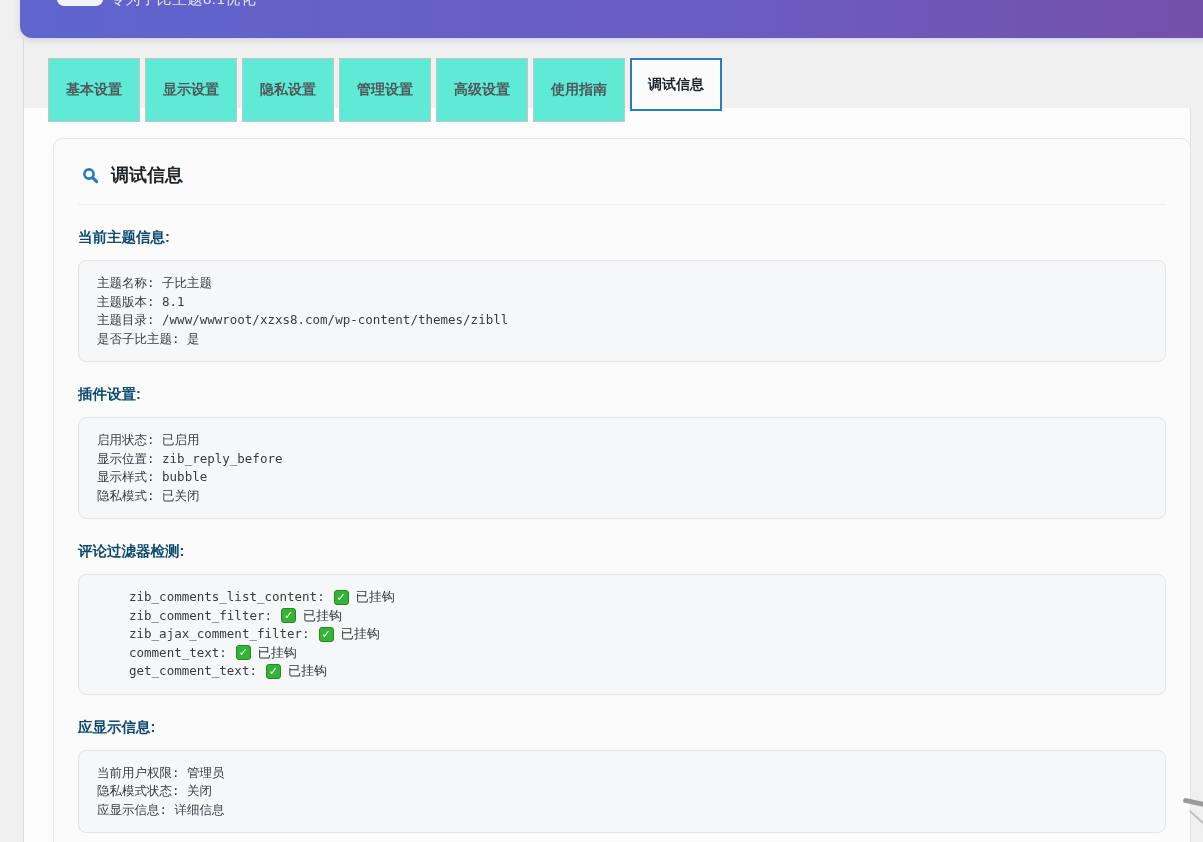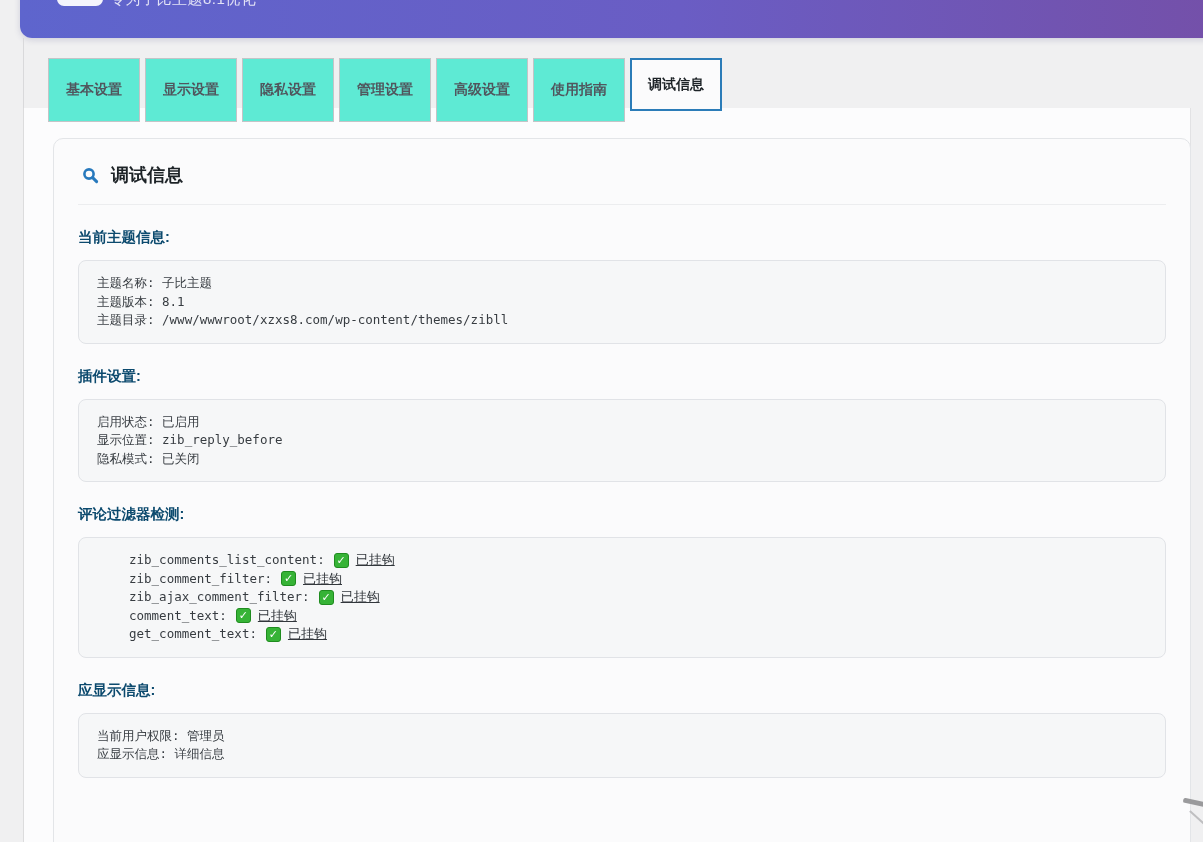--- a/index.html
+++ b/index.html
@@ -75,21 +75,21 @@
     font-family:"DejaVu Sans Mono","Liberation Mono",monospace;
     font-size:12.5px; color:#373c41; line-height:18.5px;
   }
   .hook-row { display:flex; align-items:center; line-height:18.5px; height:18.5px;margin-left:32px; }
   .check-icon {
     display:inline-flex; align-items:center; justify-content:center;
     width:15px; height:15px; margin:0 7px 0 9px;
     background:#36b336; border:1.5px solid #1f8c1f; border-radius:3px;
     color:#ffffff; font-size:11px; font-weight:bold; line-height:1;
   }
-  .hook-status { font-size:13px; color:#32373c;text-decoration:underline; }
+  .hook-status { font-size:13px; color:#32373c; }
   
   .corner-mark-1 {
     position:absolute; left:1183px; top:800px; width:24px; height:5px;
     background:#9a9a9c; transform:rotate(12deg); border-radius:2px;
   }
   .corner-mark-2 {
     position:absolute; left:1186px; top:820px; width:30px; height:2px;
     background:#bfbfc1; transform:rotate(42deg);
   }
 </style>
@@ -124,25 +124,27 @@
     </span>
     <span class="panel-title">调试信息</span>
   </div>
   <div class="title-divider"></div>
   <div id="sections">
       <div class="section-heading">当前主题信息:</div>
       <div class="info-box">
         <div class="mono-line">主题名称: 子比主题</div>
         <div class="mono-line">主题版本: 8.1</div>
         <div class="mono-line">主题目录: /www/wwwroot/xzxs8.com/wp-content/themes/zibll</div>
+        <div class="mono-line">是否子比主题: 是</div>
       </div>
       <div class="section-heading">插件设置:</div>
       <div class="info-box">
         <div class="mono-line">启用状态: 已启用</div>
         <div class="mono-line">显示位置: zib_reply_before</div>
+        <div class="mono-line">显示样式: bubble</div>
         <div class="mono-line">隐私模式: 已关闭</div>
       </div>
       <div class="section-heading">评论过滤器检测:</div>
       <div class="info-box">
         <div class="hook-row">
           <span class="hook-name">zib_comments_list_content:</span>
           <span class="check-icon">✓</span>
           <span class="hook-status">已挂钩</span>
         </div>
         <div class="hook-row">
@@ -162,19 +164,20 @@
         </div>
         <div class="hook-row">
           <span class="hook-name">get_comment_text:</span>
           <span class="check-icon">✓</span>
           <span class="hook-status">已挂钩</span>
         </div>
       </div>
       <div class="section-heading">应显示信息:</div>
       <div class="info-box">
         <div class="mono-line">当前用户权限: 管理员</div>
+        <div class="mono-line">隐私模式状态: 关闭</div>
         <div class="mono-line">应显示信息: 详细信息</div>
       </div>
     </div>
 </div>
 
 <div class="corner-mark-1"></div>
 <div class="corner-mark-2"></div>
 
 </body></html>

